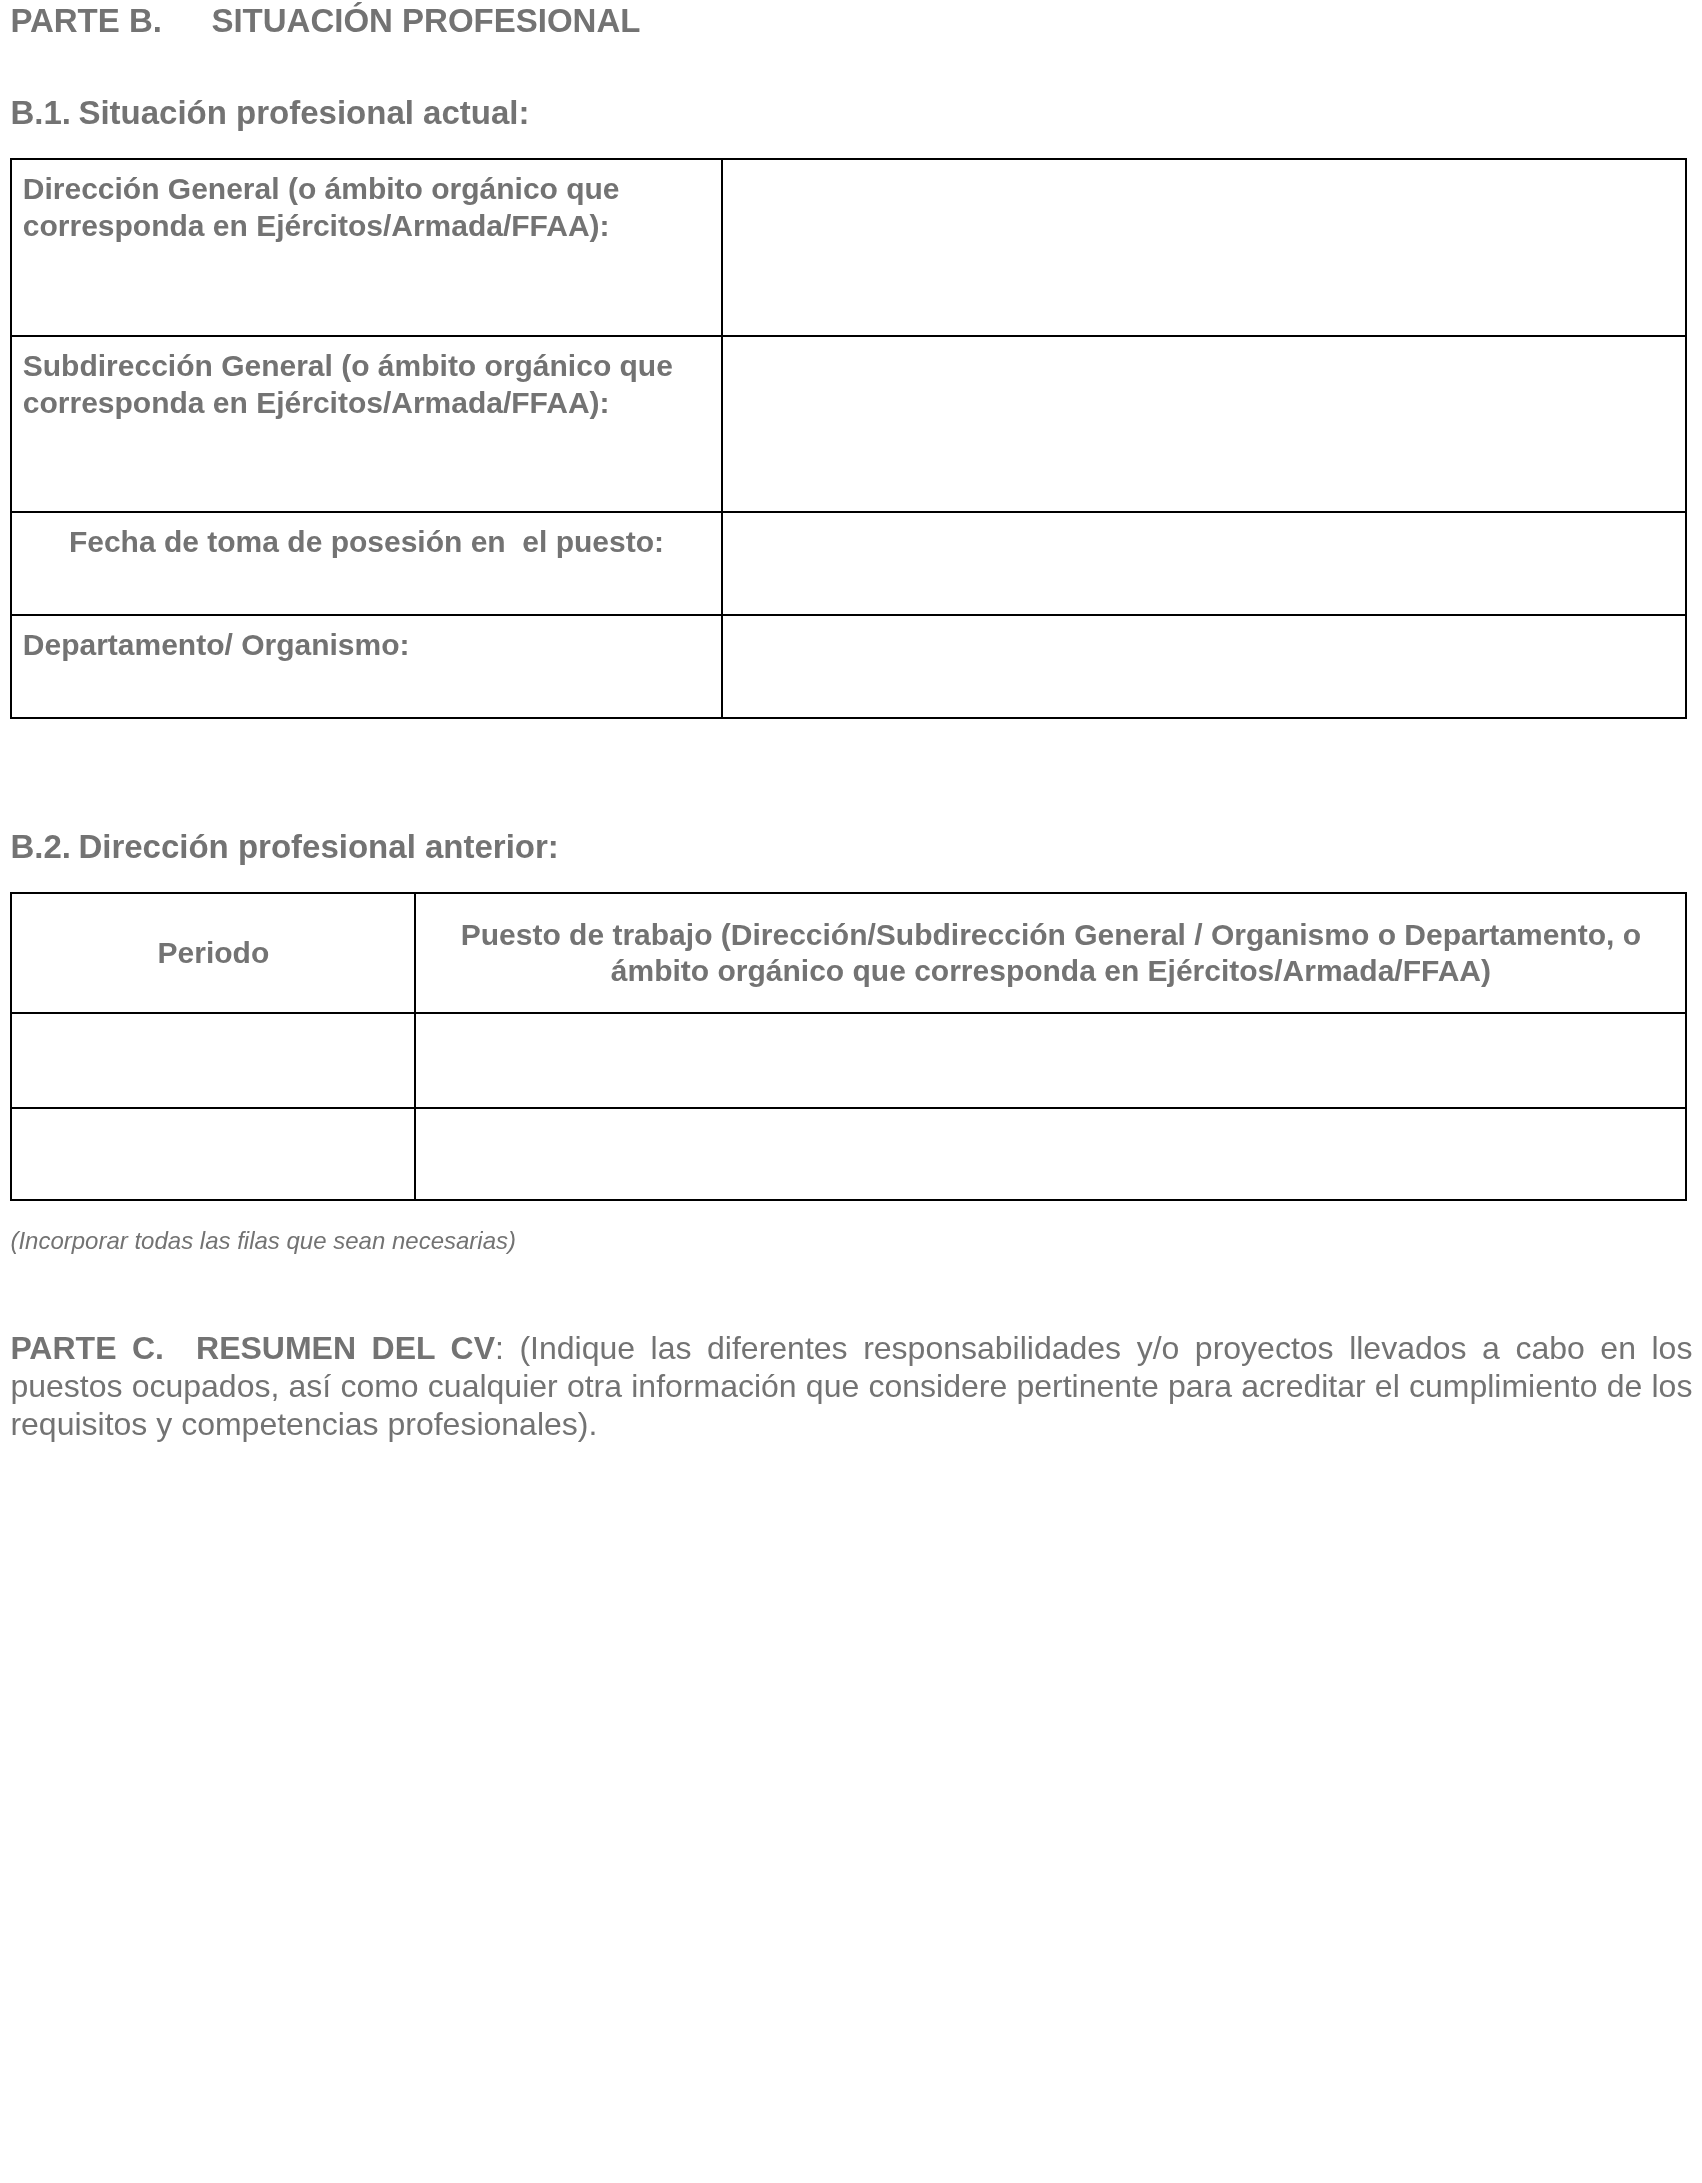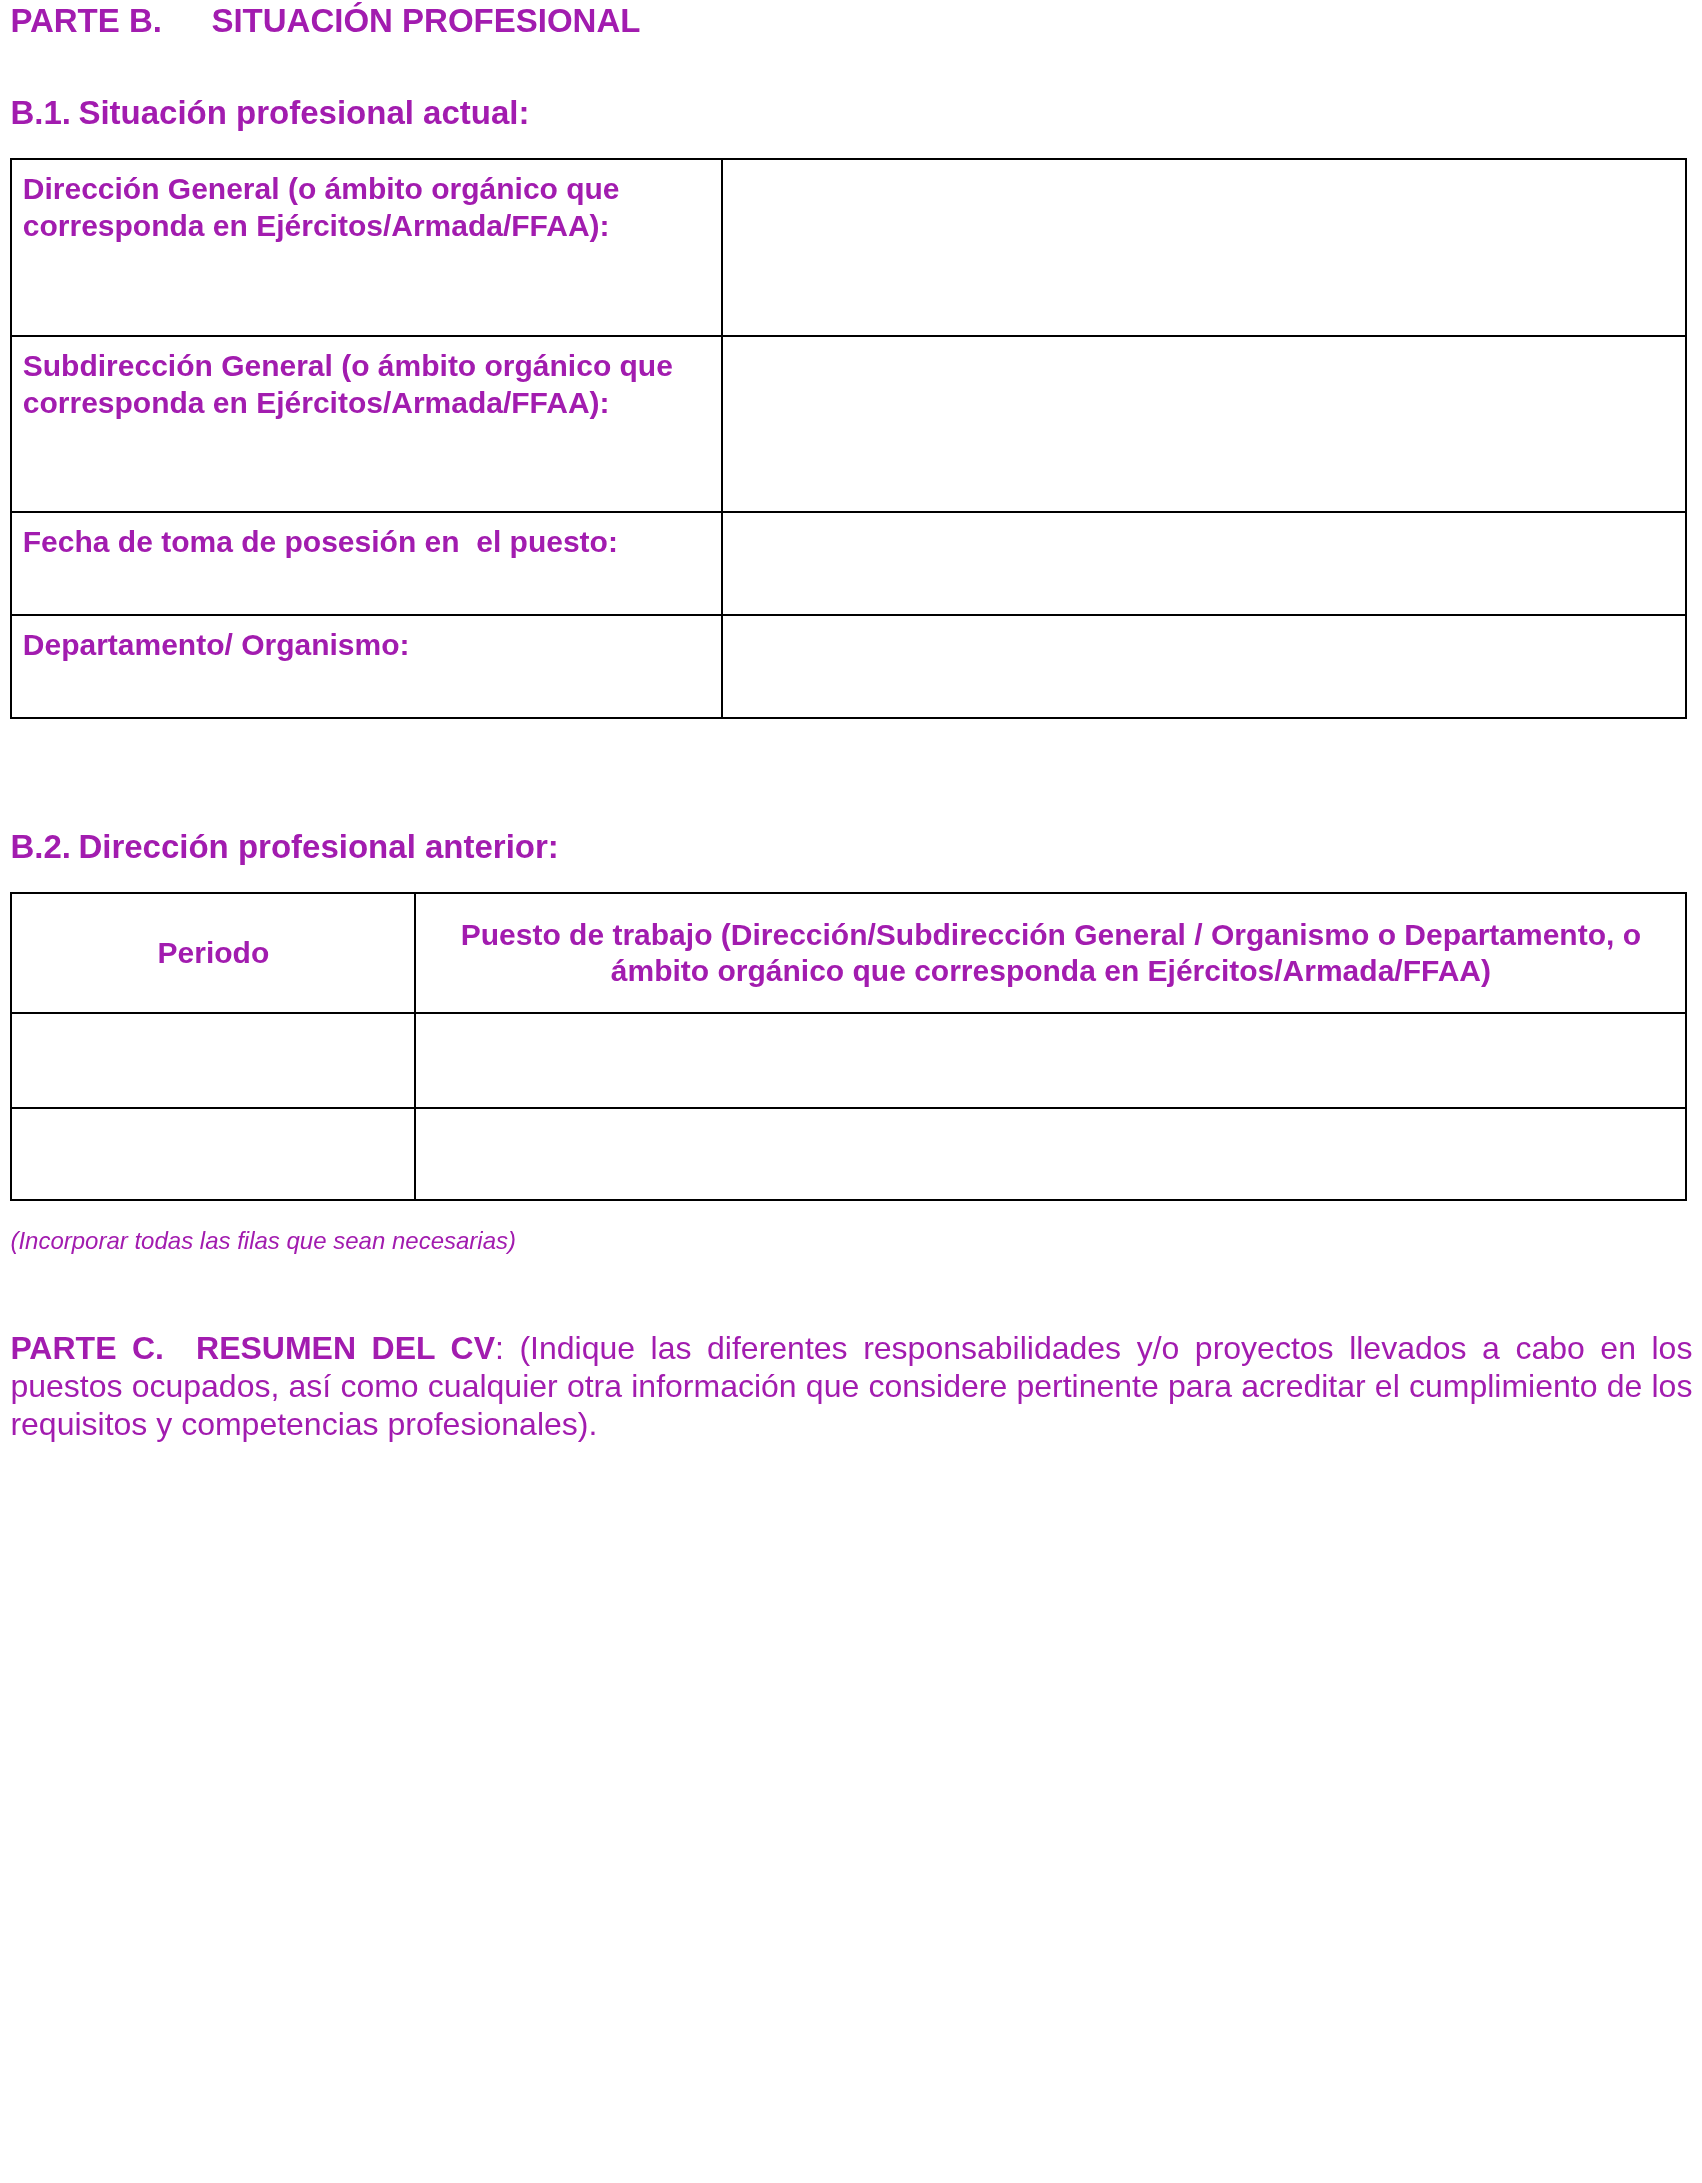--- a/index.html
+++ b/index.html
@@ -6,21 +6,21 @@
     margin: 0;
     padding: 0;
     background: #ffffff;
   }
   .page {
     position: relative;
     width: 1699px;
     height: 2183px;
     box-sizing: border-box;
     background: #ffffff;
-    color: #a21caf;
+    color: #737373;
     font-family: "Liberation Sans", sans-serif;
     padding: 1.6px 10.4px 0 10.4px;
     overflow: hidden;
   }
 
   
   .heading {
     margin: 0;
     font-size: 33px;
     font-weight: bold;
@@ -51,21 +51,21 @@
     padding: 10.4px 11.2px 6.4px 10.4px;
     white-space: pre-wrap;
   }
   .value-cell { background: #ffffff; }
 
   
   .t-b1 .col-label { width: 711px; }
   .t-b1 .r1 { height: 103px; }
   .t-b1 .r2 { height: 177px; padding-left: 44px; }
   .t-b1 .r3 { height: 176px; }
-  .t-b1 .r4 { height: 103px; }
+  .t-b1 .r4 { height: 103px; text-align: center; }
   .t-b1 .r5 { height: 103px; }
 
   
   .t-b2 { margin-top: 13.6px; border-radius: 27px; }
   .t-b2 .col-periodo { width: 404px; }
   .t-b2 .rh { height: 120px; }
   .t-b2 .rd1 { height: 95px; }
   .t-b2 .rd2 { height: 92px; }
   .t-b2 td.header-cell {
     font-size: 30px;

